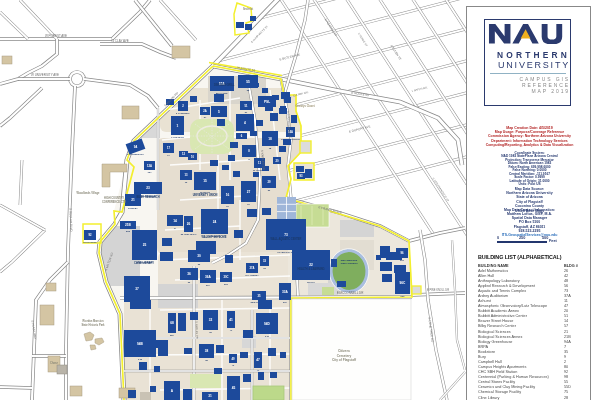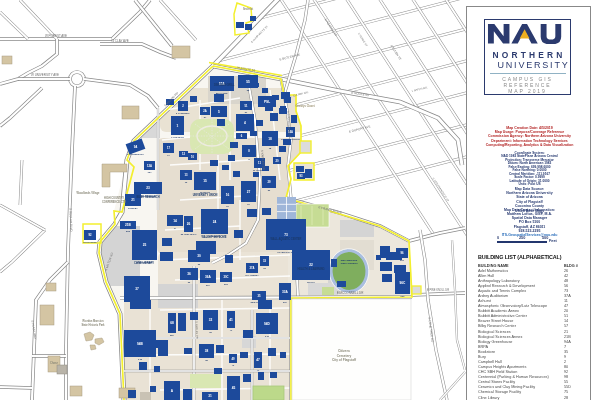--- a/index.html
+++ b/index.html
@@ -1,19 +1,19 @@
 <!DOCTYPE html>
 <html><head><meta charset="utf-8"><style>
 html,body{margin:0;padding:0;width:600px;height:400px;overflow:hidden;background:#fff;
 font-family:"Liberation Sans",sans-serif;}
 #wrap{position:relative;width:600px;height:400px;}
 #map{position:absolute;left:0;top:0;}
 #panel{position:absolute;left:466px;top:6px;width:125px;height:394px;background:#fff;
 border-top:1px solid #888;border-left:1px solid #888;border-right:1px solid #888;box-sizing:border-box;}
-#logobox{position:absolute;left:17px;top:12px;width:87px;height:76px;border:1.5px solid #2b3a6e;box-sizing:border-box;text-align:center;}
+#logobox{position:absolute;left:17px;top:12px;width:87px;height:87px;border:1.5px solid #2b3a6e;box-sizing:border-box;text-align:right;}
 .nor{margin-top:2px;font-size:8.4px;font-weight:bold;color:#2b3a6e;letter-spacing:3.2px;margin-left:3px;}
 .ari{font-size:11px;font-weight:bold;color:#2b3a6e;letter-spacing:2.5px;margin-left:2.5px;}
 .uni{font-size:9px;color:#2b3a6e;letter-spacing:1.8px;margin-left:12px;}
 .hr{margin:3px auto 3px;width:76px;height:1.5px;background:#90b2c4;}
 .cgis{font-size:5px;color:#8a8a8a;letter-spacing:1.9px;line-height:5.8px;}
 .tiny{position:absolute;left:0;width:125px;text-align:center;font-size:3.5px;line-height:4.4px;font-weight:bold;}
 .redtxt{top:118.5px;color:#b22222;}
 #coord{top:144.5px;color:#23366e;font-size:3.2px;line-height:3.5px;}
 #src{top:179.5px;color:#23366e;}
 #contact{top:201px;color:#23366e;line-height:4.15px;}

